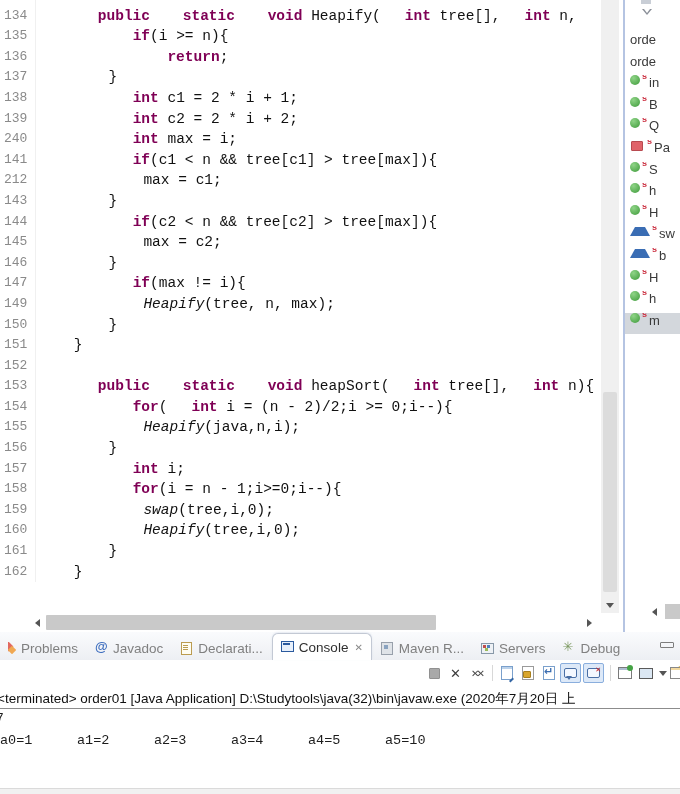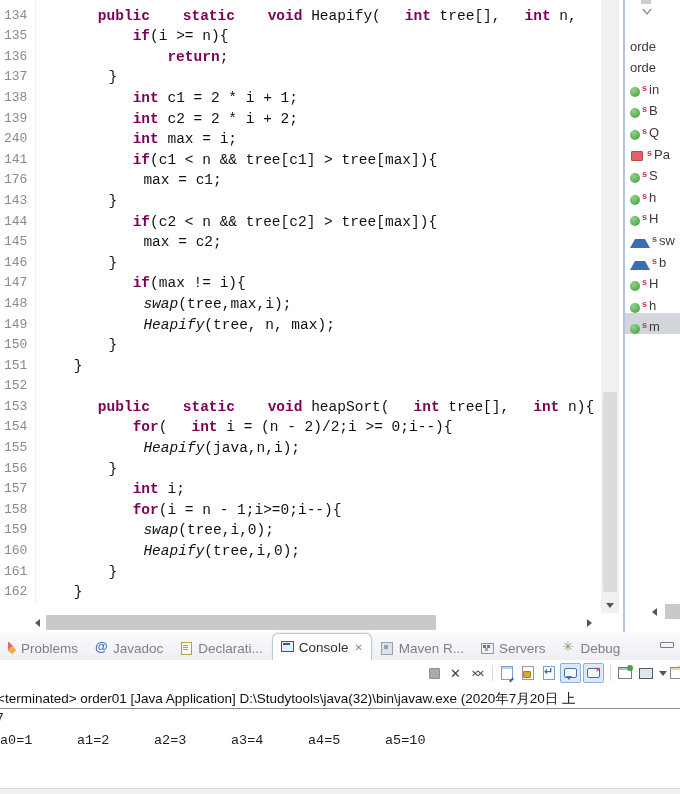--- a/index.html
+++ b/index.html
@@ -36,21 +36,21 @@
   
   .sash-v{position:absolute;left:619px;top:0;width:4px;height:632px;background:#fff;cursor:ew-resize;}
   .outline{position:absolute;left:623px;top:0;width:57px;height:632px;background:#fff;
     border-left:2px solid #b5c4e2;box-sizing:border-box;overflow:hidden;}
   .outline-top{position:relative;height:32px;}
   .ofrag{position:absolute;left:16px;top:0;width:10px;height:4px;background:#c9ced6;}
   .oviewmenu{position:absolute;left:17px;top:9px;width:0;height:0;
     border-left:5px solid transparent;border-right:5px solid transparent;border-top:6px solid #8a8f98;}
   .oviewmenu::after{content:"";position:absolute;left:-3px;top:-6px;width:0;height:0;
     border-left:3px solid transparent;border-right:3px solid transparent;border-top:4px solid #fff;}
-  .orow{display:flex;align-items:flex-end;height:21.6px;padding-left:5px;white-space:nowrap;overflow:hidden;}
+  .orow{display:flex;align-items:flex-start;height:21.6px;padding-left:5px;white-space:nowrap;overflow:hidden;}
   .orow.sel{background:#d3d7dc;}
   .olabel{font-size:13px;color:#3a3a3a;}
   .oicon{flex:0 0 10px;width:10px;height:10px;margin-right:1px;position:relative;}
   .oicon-public{border-radius:50%;background:radial-gradient(circle at 35% 30%,#8fd487,#3e9a3a);}
   .oicon-private{width:8px;height:8px;margin:1px 3px 1px 1px;background:#e0636a;border:1px solid #b84a50;border-radius:1px;}
   .oicon-default{width:0;height:0;border-left:5px solid transparent;border-right:5px solid transparent;border-bottom:9px solid #3a6db4;background:none;margin-top:1px;}
   .sdot{font-size:9px;color:#cc3344;position:relative;top:-4px;margin:0 2px 0 1px;font-weight:bold;}
   .outline-hscroll{position:absolute;left:2px;right:0;bottom:12px;height:17px;background:#fff;}
   .oharrow{position:absolute;left:20px;top:1px;width:15px;height:15px;display:flex;align-items:center;justify-content:center;}
   .ohthumb{position:absolute;left:38px;top:1px;right:0;height:15px;background:#c9c9c9;}
@@ -134,27 +134,26 @@
       <div class="code-lines" id="code-lines">
           <div class="crow"><span class="lnum">133</span><span class="ctext"></span></div>
           <div class="crow"><span class="lnum">134</span><span class="ctext"><span class="p">    </span><span class="k">public</span><span class="p"> </span><span class="k">static</span><span class="p"> </span><span class="k">void</span><span class="p"> Heapify(</span><span class="k">int</span><span class="p"> tree[],</span><span class="k">int</span><span class="p"> n, </span><span class="k">int</span><span class="p"> i){</span></span></div>
           <div class="crow"><span class="lnum">135</span><span class="ctext"><span class="p">        </span><span class="k">if</span><span class="p">(i &gt;= n){</span></span></div>
           <div class="crow"><span class="lnum">136</span><span class="ctext"><span class="p">            </span><span class="k">return</span><span class="p">;</span></span></div>
           <div class="crow"><span class="lnum">137</span><span class="ctext"><span class="p">        }</span></span></div>
           <div class="crow"><span class="lnum">138</span><span class="ctext"><span class="p">        </span><span class="k">int</span><span class="p"> c1 = 2 * i + 1;</span></span></div>
           <div class="crow"><span class="lnum">139</span><span class="ctext"><span class="p">        </span><span class="k">int</span><span class="p"> c2 = 2 * i + 2;</span></span></div>
           <div class="crow"><span class="lnum">240</span><span class="ctext"><span class="p">        </span><span class="k">int</span><span class="p"> max = i;</span></span></div>
           <div class="crow"><span class="lnum">141</span><span class="ctext"><span class="p">        </span><span class="k">if</span><span class="p">(c1 &lt; n &amp;&amp; tree[c1] &gt; tree[max]){</span></span></div>
-          <div class="crow"><span class="lnum">176</span><span class="ctext"><span class="p">            max = c1;</span></span></div>
+          <div class="crow"><span class="lnum">212</span><span class="ctext"><span class="p">            max = c1;</span></span></div>
           <div class="crow"><span class="lnum">143</span><span class="ctext"><span class="p">        }</span></span></div>
           <div class="crow"><span class="lnum">144</span><span class="ctext"><span class="p">        </span><span class="k">if</span><span class="p">(c2 &lt; n &amp;&amp; tree[c2] &gt; tree[max]){</span></span></div>
           <div class="crow"><span class="lnum">145</span><span class="ctext"><span class="p">            max = c2;</span></span></div>
           <div class="crow"><span class="lnum">146</span><span class="ctext"><span class="p">        }</span></span></div>
           <div class="crow"><span class="lnum">147</span><span class="ctext"><span class="p">        </span><span class="k">if</span><span class="p">(max != i){</span></span></div>
-          <div class="crow"><span class="lnum">148</span><span class="ctext"><span class="p">            </span><span class="i">swap</span><span class="p">(tree,max,i);</span></span></div>
           <div class="crow"><span class="lnum">149</span><span class="ctext"><span class="p">            </span><span class="i">Heapify</span><span class="p">(tree, n, max);</span></span></div>
           <div class="crow"><span class="lnum">150</span><span class="ctext"><span class="p">        }</span></span></div>
           <div class="crow"><span class="lnum">151</span><span class="ctext"><span class="p">    }</span></span></div>
           <div class="crow"><span class="lnum">152</span><span class="ctext"></span></div>
           <div class="crow"><span class="lnum">153</span><span class="ctext"><span class="p">    </span><span class="k">public</span><span class="p"> </span><span class="k">static</span><span class="p"> </span><span class="k">void</span><span class="p"> heapSort(</span><span class="k">int</span><span class="p"> tree[],</span><span class="k">int</span><span class="p"> n){</span></span></div>
           <div class="crow"><span class="lnum">154</span><span class="ctext"><span class="p">        </span><span class="k">for</span><span class="p">(</span><span class="k">int</span><span class="p"> i = (n - 2)/2;i &gt;= 0;i--){</span></span></div>
           <div class="crow"><span class="lnum">155</span><span class="ctext"><span class="p">            </span><span class="i">Heapify</span><span class="p">(java,n,i);</span></span></div>
           <div class="crow"><span class="lnum">156</span><span class="ctext"><span class="p">        }</span></span></div>
           <div class="crow"><span class="lnum">157</span><span class="ctext"><span class="p">        </span><span class="k">int</span><span class="p"> i;</span></span></div>
           <div class="crow"><span class="lnum">158</span><span class="ctext"><span class="p">        </span><span class="k">for</span><span class="p">(i = n - 1;i&gt;=0;i--){</span></span></div>

